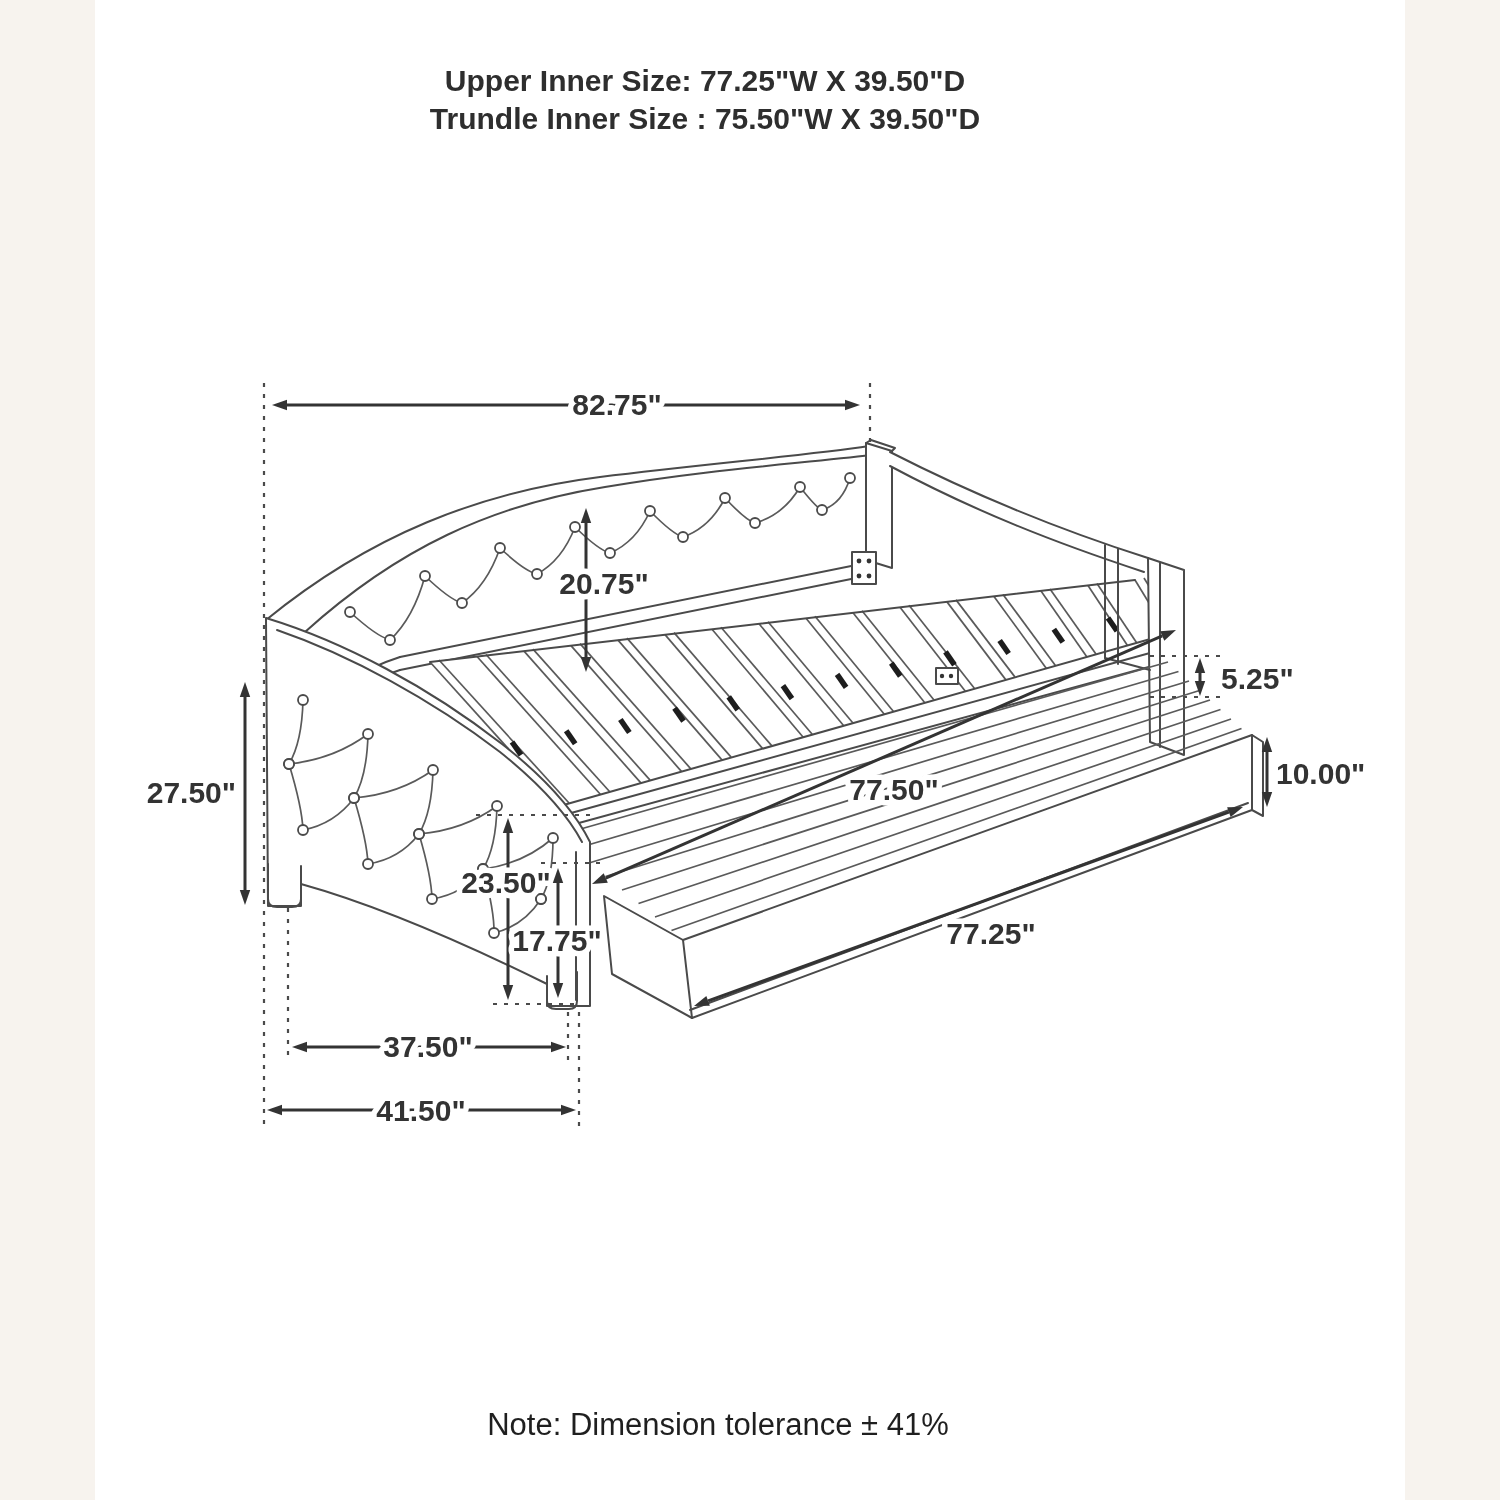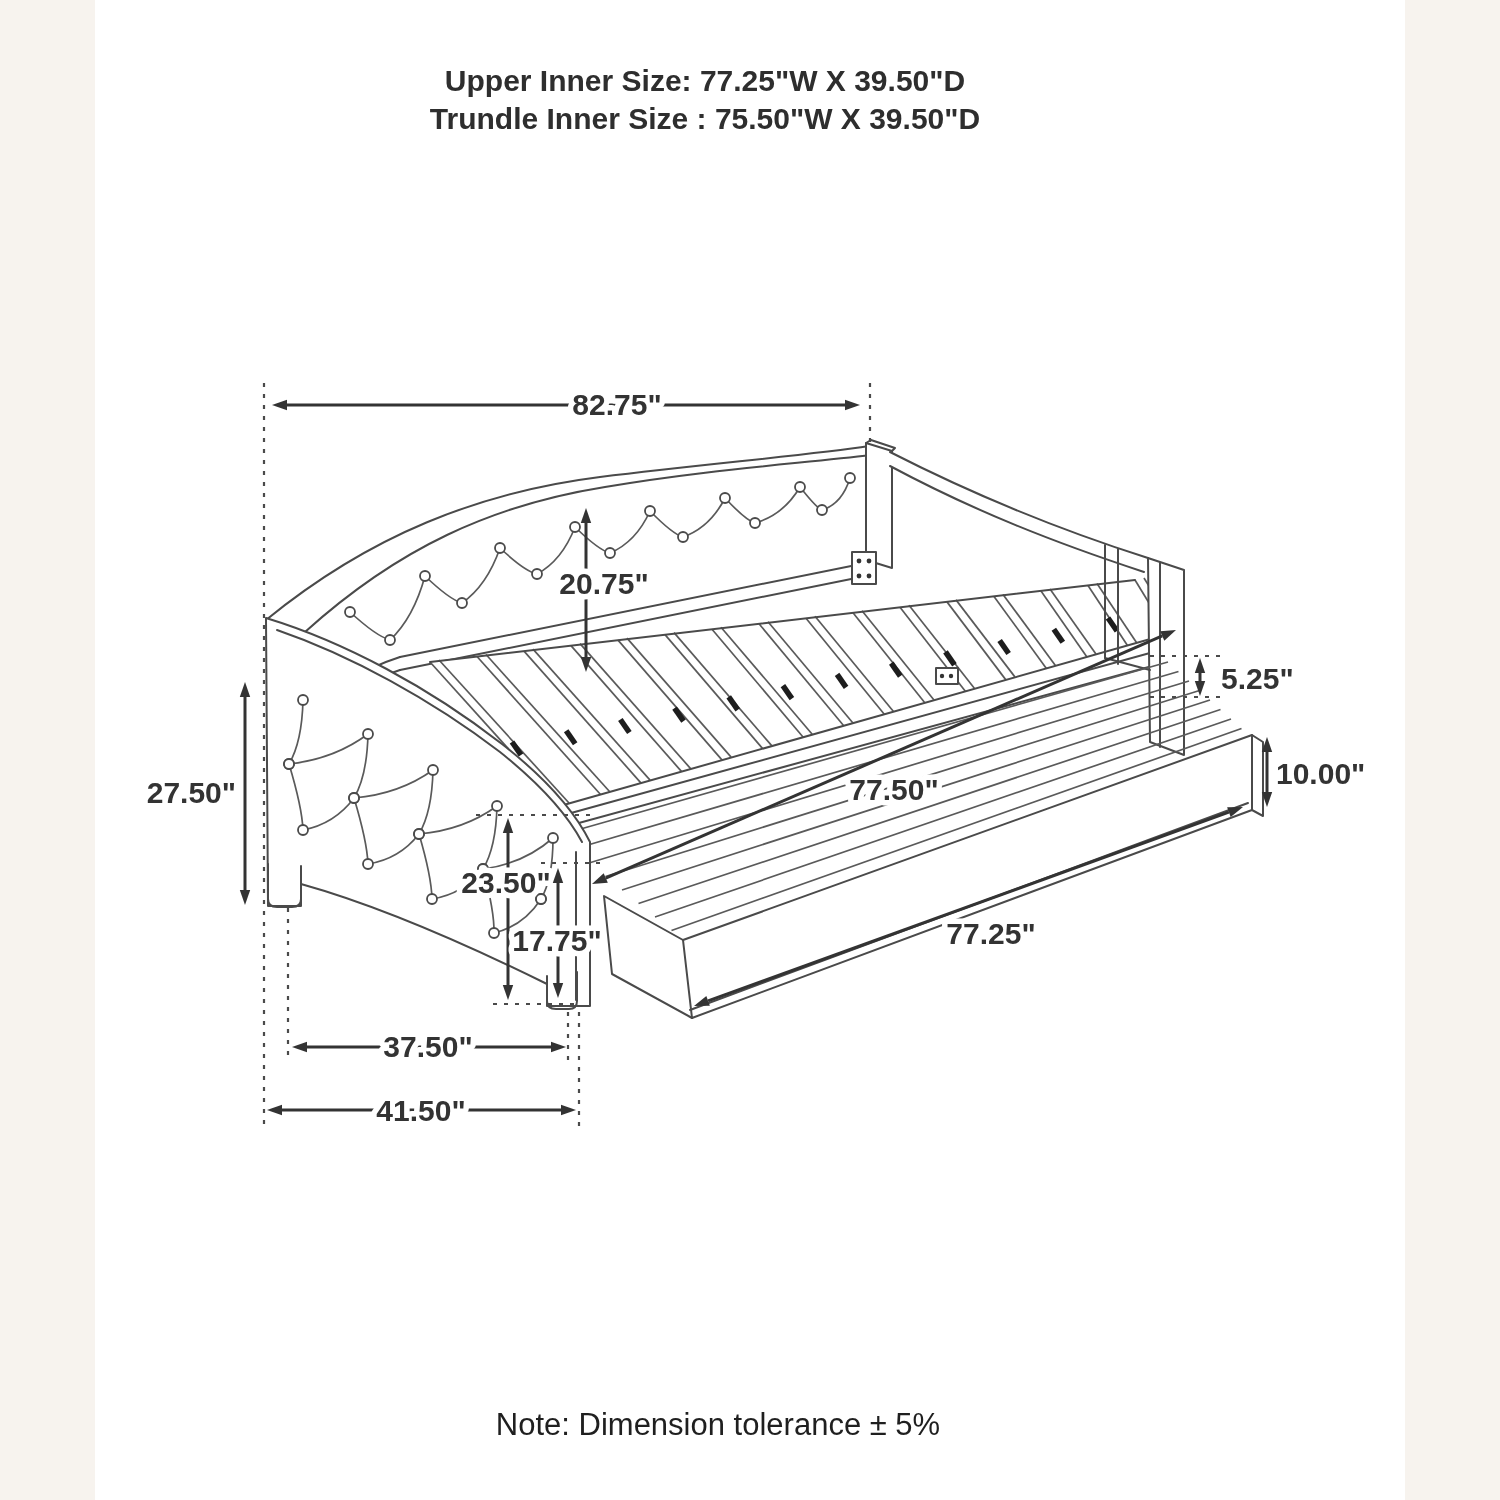--- a/index.html
+++ b/index.html
@@ -299,14 +299,14 @@
         </g>
         <g>
           <line x1="282" y1="1110" x2="561" y2="1110" class="dim-line"></line>
           <polygon points="267,1110 282,1115.2 282,1104.8" class="dim-head"></polygon>
           <polygon points="576,1110 561,1115.2 561,1104.8" class="dim-head"></polygon>
           <text x="421" y="1121" text-anchor="middle" class="dim">41.50"</text>
         </g>
       </g>
   </svg>
 
-  <div class="note">Note: Dimension tolerance ± 5%</div>
+  <div class="note">Note: Dimension tolerance ± 41%</div>
 </div>
 
 </body></html>

